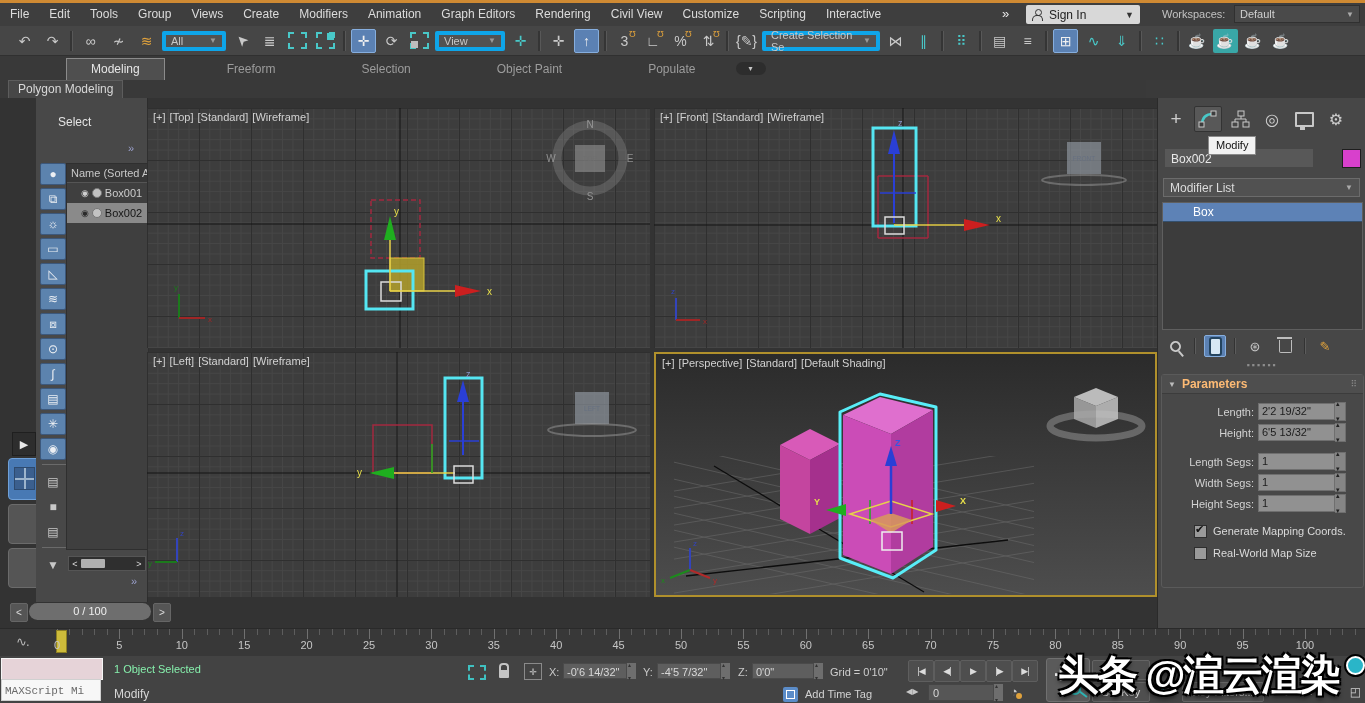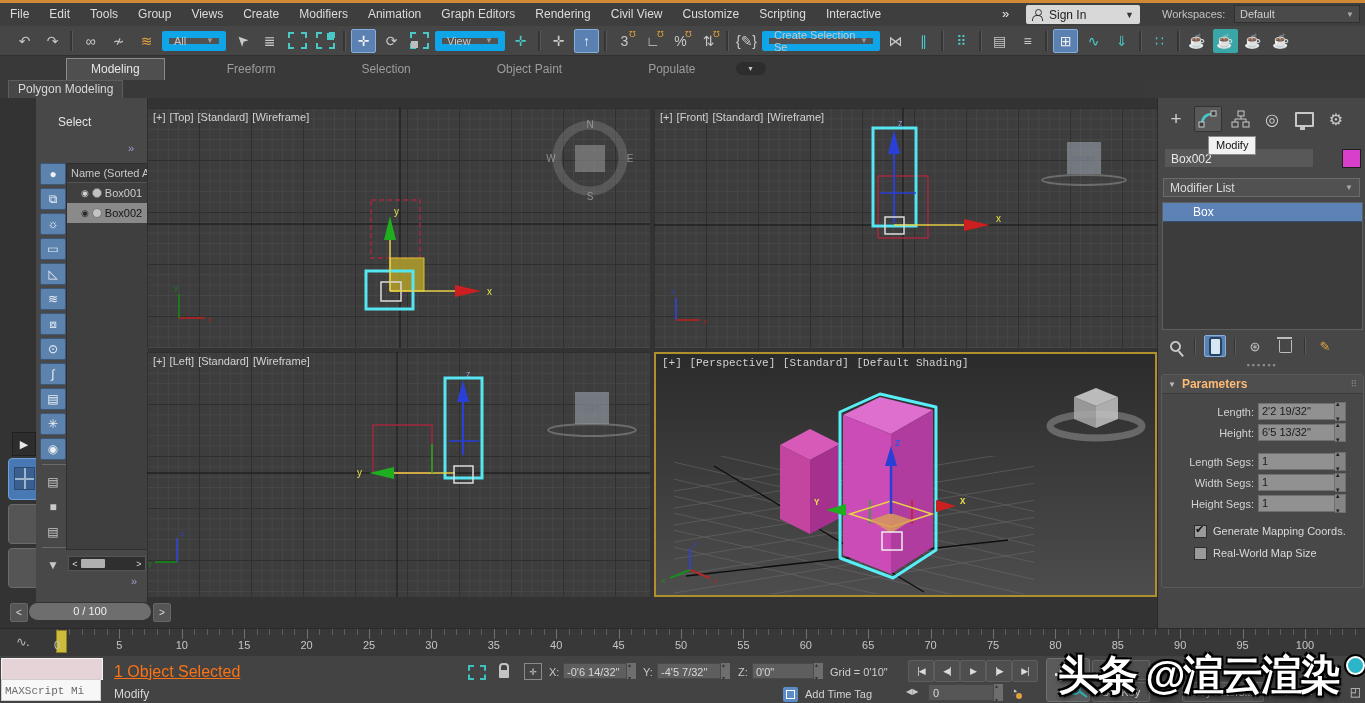--- a/index.html
+++ b/index.html
@@ -19,21 +19,21 @@
   .person::before{content:"";position:absolute;left:3px;top:0;width:5px;height:5px;border:1px solid #333;border-radius:50%;}
   .person::after{content:"";position:absolute;left:0;top:6px;width:9px;height:5px;border:1px solid #333;border-bottom:none;border-radius:5px 5px 0 0;}
   #ws-label{left:1162px;top:8px;font-size:11px;color:#c2c2c2;}
   #ws-select{left:1234px;top:5px;width:126px;height:18px;background:#4a4a4a;border:1px solid #303030;color:#cfcfcf;font-size:11px;display:flex;align-items:center;justify-content:space-between;padding:0 5px;box-sizing:border-box;}
   #ws-select .arr{font-size:8px;color:#aaa;}
   
   #toolbar{left:0;top:26px;width:1365px;height:30px;background:#464646;border-bottom:1px solid #303030;display:flex;align-items:center;padding-left:12px;gap:3px;box-sizing:border-box;}
   .tb-btn{width:25px;height:24px;min-width:25px;display:flex;align-items:center;justify-content:center;color:#c9c9c9;font-size:14px;border-radius:2px;position:relative;}
   .tb-btn.active{background:#5b81b3;border:1px solid #86aede;box-sizing:border-box;color:#f0f0f0;}
   .tb-sep{width:2px;height:20px;min-width:2px;background:#353535;border-right:1px solid #585858;margin:0 2px;}
-  .tb-select{height:20px;background:#525252;border:7px solid #0ea5e9;border-radius:2px;color:#c8c8c8;font-size:11px;display:flex;align-items:center;justify-content:space-between;padding:0 5px;box-sizing:border-box;}
+  .tb-select{height:20px;background:#525252;border:4px solid #0ea5e9;border-radius:2px;color:#c8c8c8;font-size:11px;display:flex;align-items:center;justify-content:space-between;padding:0 5px;box-sizing:border-box;}
   .tb-select .arr{font-size:8px;color:#999;margin-left:4px;}
   .g.gold{color:#e0a23c;} .g.teal{color:#49c8c8;}
   .tb-btn.bgteal{background:#39a7a7;color:#1d3a3a;border-radius:2px;}
   .g.rot-nw{display:inline-block;transform:rotate(-135deg);}
   .ov{position:absolute;top:0px;right:1px;font-size:9px;color:#e0a23c;transform:rotate(180deg);line-height:9px;}
   .shape-dash{width:15px;height:13px;border:2px dashed #49c8c8;position:relative;display:inline-block;}
   .shape-dash .fill-tr{position:absolute;right:-1px;top:-1px;width:7px;height:7px;background:#49c8c8;}
   .shape-dash .fill-bl{position:absolute;left:-1px;bottom:-1px;width:7px;height:7px;background:#bdbdbd;}
   
   #ribbon{left:0;top:56px;width:1365px;height:24px;background:#393939;display:flex;align-items:flex-end;padding-left:30px;gap:2px;box-sizing:border-box;}
@@ -81,21 +81,21 @@
     background:repeating-linear-gradient(90deg,#5d5d5d 0 1px,transparent 1px 12.48px);}
   #ruler .major{position:absolute;left:57px;right:6px;top:0;height:10px;
     background:repeating-linear-gradient(90deg,#707070 0 1px,transparent 1px 62.4px);}
   .tick-num{position:absolute;top:10px;width:30px;text-align:center;font-size:11px;color:#c6c6c6;}
   #tb-curve{left:16px;top:5px;color:#b9b9b9;font-size:13px;letter-spacing:-1px;}
   #time-marker{left:56px;top:1px;width:9px;height:21px;background:#cdbb3a;border:1px solid #8d7f23;}
   
   #statusbar{left:0;top:656px;width:1365px;height:47px;background:#434343;}
   #mxs-pink{left:1px;top:2px;width:100px;height:20px;background:#e6d3d8;border:1px solid #f5f5f5;}
   #mxs-white{left:1px;top:23px;width:100px;height:22px;background:#f7f7f7;border:1px solid #d0d0d0;font-family:"Liberation Mono",monospace;font-size:11px;color:#6a6a6a;line-height:22px;padding-left:3px;box-sizing:border-box;white-space:nowrap;overflow:hidden;}
-  #st-sel{left:114px;top:7px;font-size:16px;color:#f97316;text-decoration:underline;}
+  #st-sel{left:114px;top:7px;font-size:11px;color:#86efac;}
   #st-prompt{left:114px;top:31px;font-size:12px;color:#d6d6d6;}
   .st-dash{left:468px;top:9px;width:14px;height:11px;border:2px dashed #3fc1c1;}
   .lock{left:499px;top:14px;width:10px;height:8px;background:#c4c4c4;border-radius:1px;}
   .lock::before{content:"";position:absolute;width:6px;height:6px;border:2px solid #c4c4c4;border-bottom:none;border-radius:4px 4px 0 0;top:-7px;left:0px;}
   .absmode{left:524px;top:7px;width:16px;height:15px;border:1px solid #8a8a8a;color:#cfcfcf;font-size:9px;display:flex;align-items:center;justify-content:center;}
   .coord-label{top:10px;font-size:11px;color:#c8c8c8;}
   .coord-field{top:7px;height:16px;background:#5e5e5e;border:1px solid #4a4a4a;color:#d8d8d8;font-size:11px;line-height:16px;padding-left:3px;box-sizing:border-box;white-space:nowrap;overflow:hidden;}
   .spin{position:absolute;right:0;top:0;width:9px;height:100%;border-left:1px solid #4a4a4a;background:#6e6e6e;}
   .spin::before{content:"▴";position:absolute;top:-2px;left:1px;font-size:6px;color:#333;}
   .spin::after{content:"▾";position:absolute;bottom:-2px;left:1px;font-size:6px;color:#333;}
@@ -478,21 +478,21 @@
       <rect x="428" y="40" width="34" height="32" fill="#9aa2ac" opacity="0.6"></rect>
       <text x="445" y="59" font-size="6.5" fill="#667080" text-anchor="middle">LEFT</text>
       <ellipse cx="445" cy="78" rx="44" ry="6" fill="none" stroke="#9a9a9a" stroke-width="2" opacity="0.5"></ellipse>
       <line x1="30" y1="210" x2="30" y2="186" stroke="#3344bb" stroke-width="2"></line>
       <line x1="30" y1="210" x2="8" y2="210" stroke="#1c7a1c" stroke-width="2"></line>
       <text x="33" y="184" font-size="8" fill="#3344bb">z</text>
       <text x="1" y="214" font-size="8" fill="#1c7a1c">y</text>
     </svg>
   </div>
 
-  <div class="vp" id="vp-persp" style="left:654px;top:352px;width:503px;height:245px;font-family:Liberation Mono, monospace;">
+  <div class="vp" id="vp-persp" style="left:654px;top:352px;width:503px;height:245px;">
     <div class="vp-label">
       <span>[+]</span>
       <span>[Perspective]</span>
       <span>[Standard]</span>
       <span>[Default Shading]</span>
     </div>
     <svg width="499" height="241">
       <defs>
           <clipPath id="pg">
             <rect x="18" y="102" width="360" height="138"></rect>

